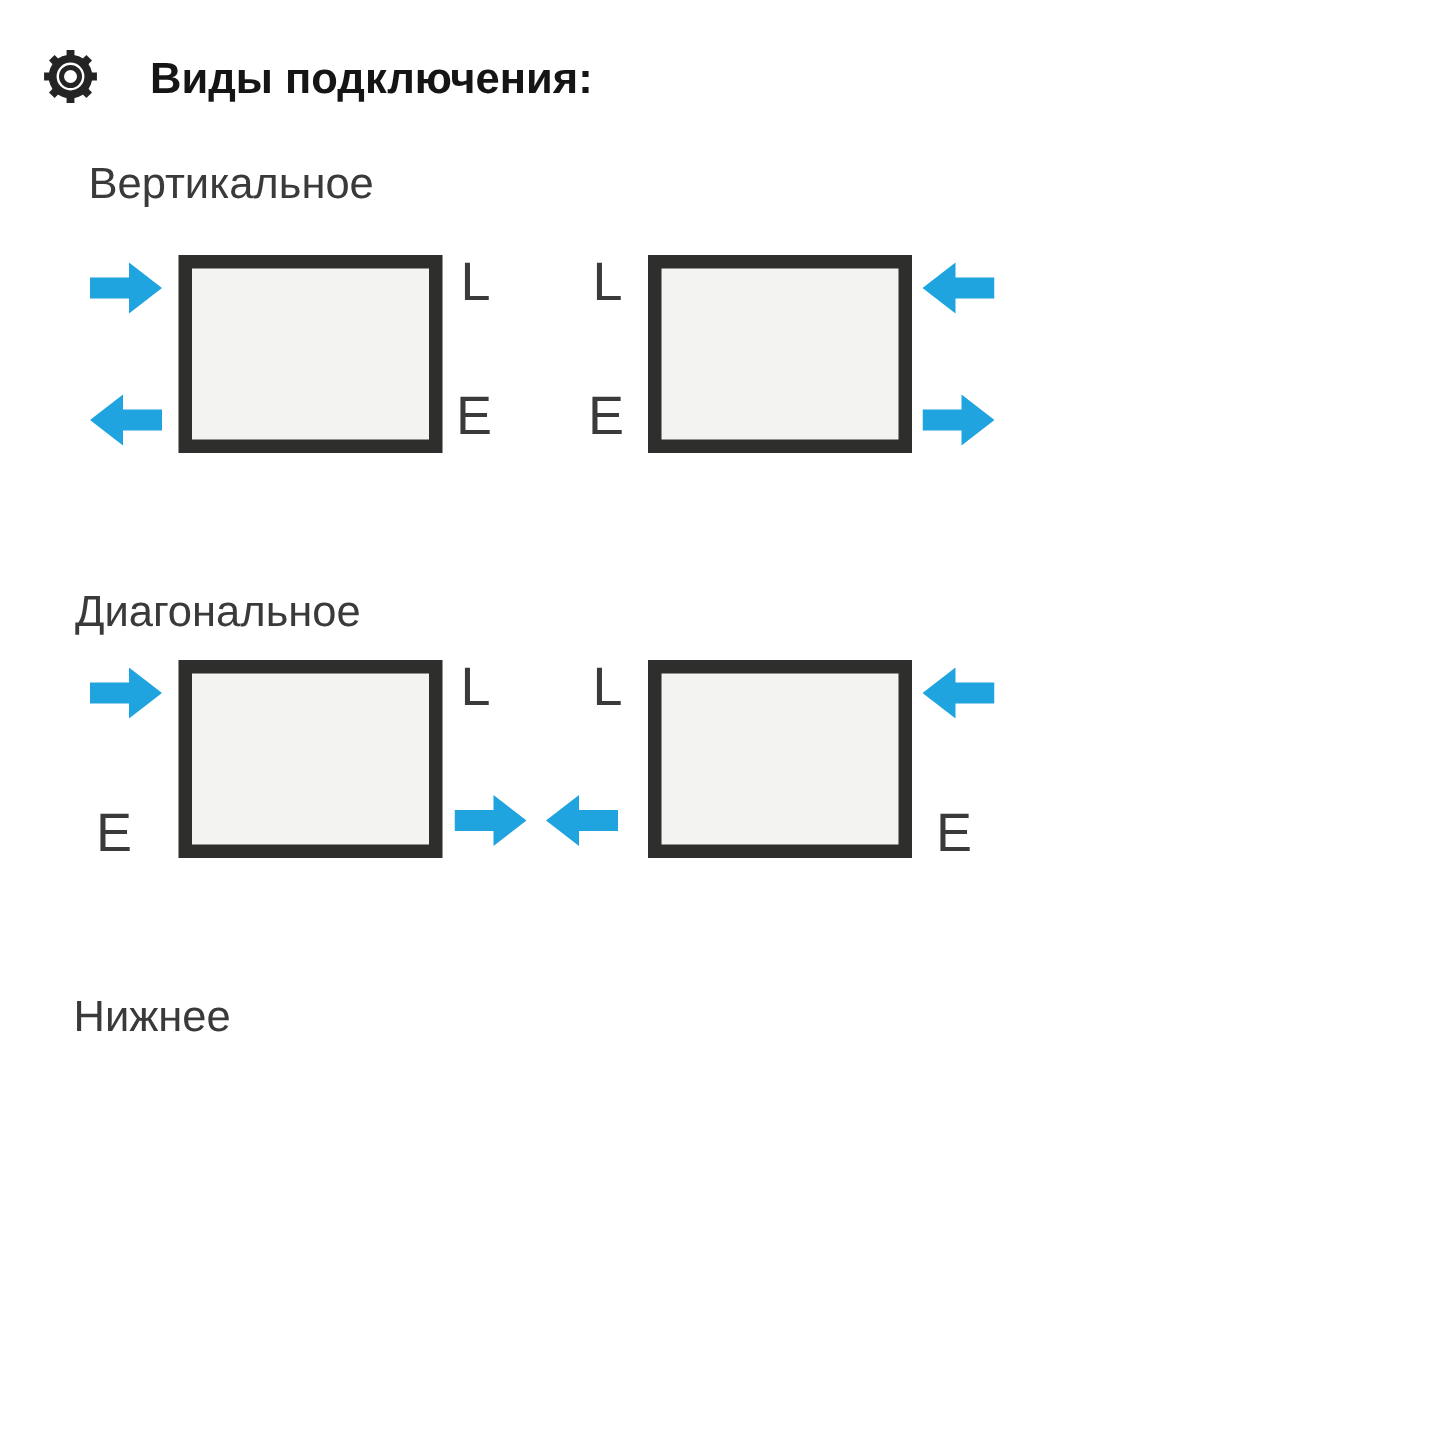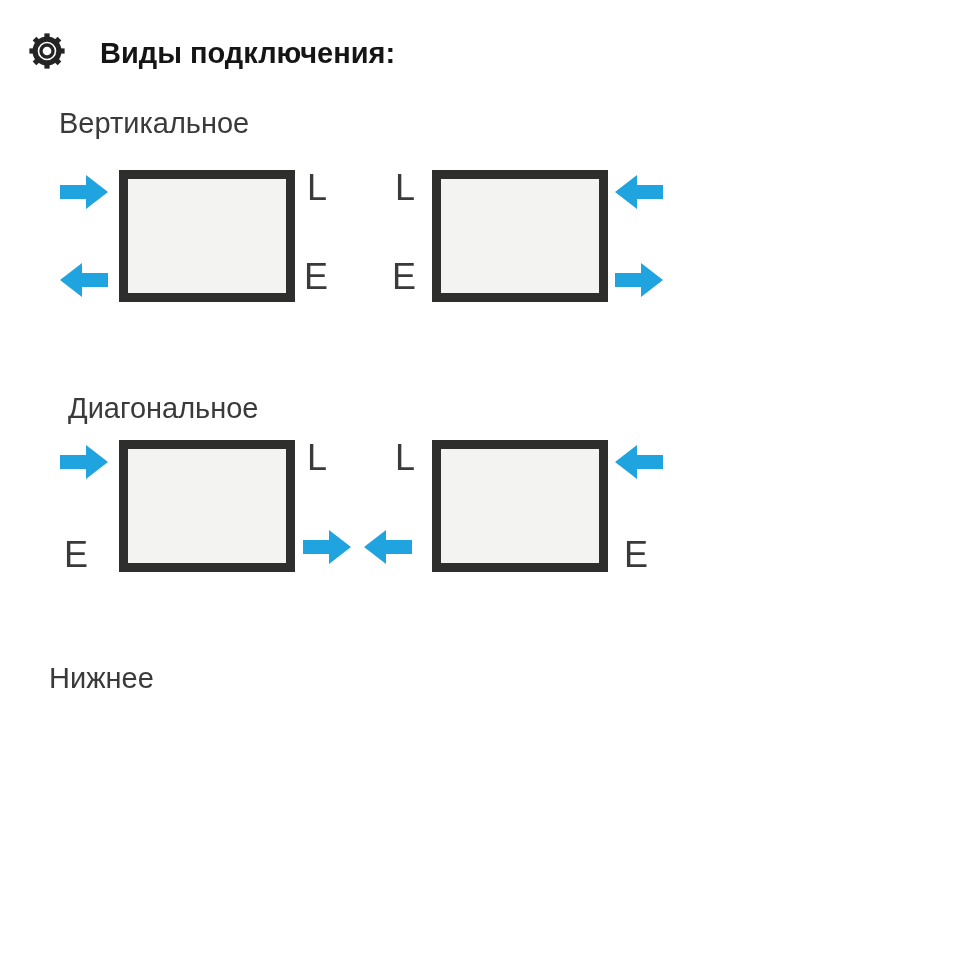--- a/index.html
+++ b/index.html
@@ -102,21 +102,21 @@
     <div class="port" style="left:392px; top:259px">E</div>
     <svg class="arrow left" style="left:615px; top:172px" viewBox="0 0 48 40">
         <polygon points="0,13 26,13 26,3 48,20 26,37 26,27 0,27"></polygon>
       </svg>
     <svg class="arrow" style="left:615px; top:260px" viewBox="0 0 48 40">
         <polygon points="0,13 26,13 26,3 48,20 26,37 26,27 0,27"></polygon>
       </svg>
   </div>
 
   <div>
-    <div class="abs sec-title" style="left:68px; top:392px">Диагональное</div>
+    <div class="abs sec-title" style="left:50px; top:392px">Диагональное</div>
 
     <div class="rect" style="left:119px; top:440px"></div>
     <svg class="arrow" style="left:60px; top:442px" viewBox="0 0 48 40">
         <polygon points="0,13 26,13 26,3 48,20 26,37 26,27 0,27"></polygon>
       </svg>
     <div class="port" style="left:307px; top:440px">L</div>
     <div class="port" style="left:64px; top:537px">E</div>
     <svg class="arrow" style="left:303px; top:527px" viewBox="0 0 48 40">
         <polygon points="0,13 26,13 26,3 48,20 26,37 26,27 0,27"></polygon>
       </svg>

